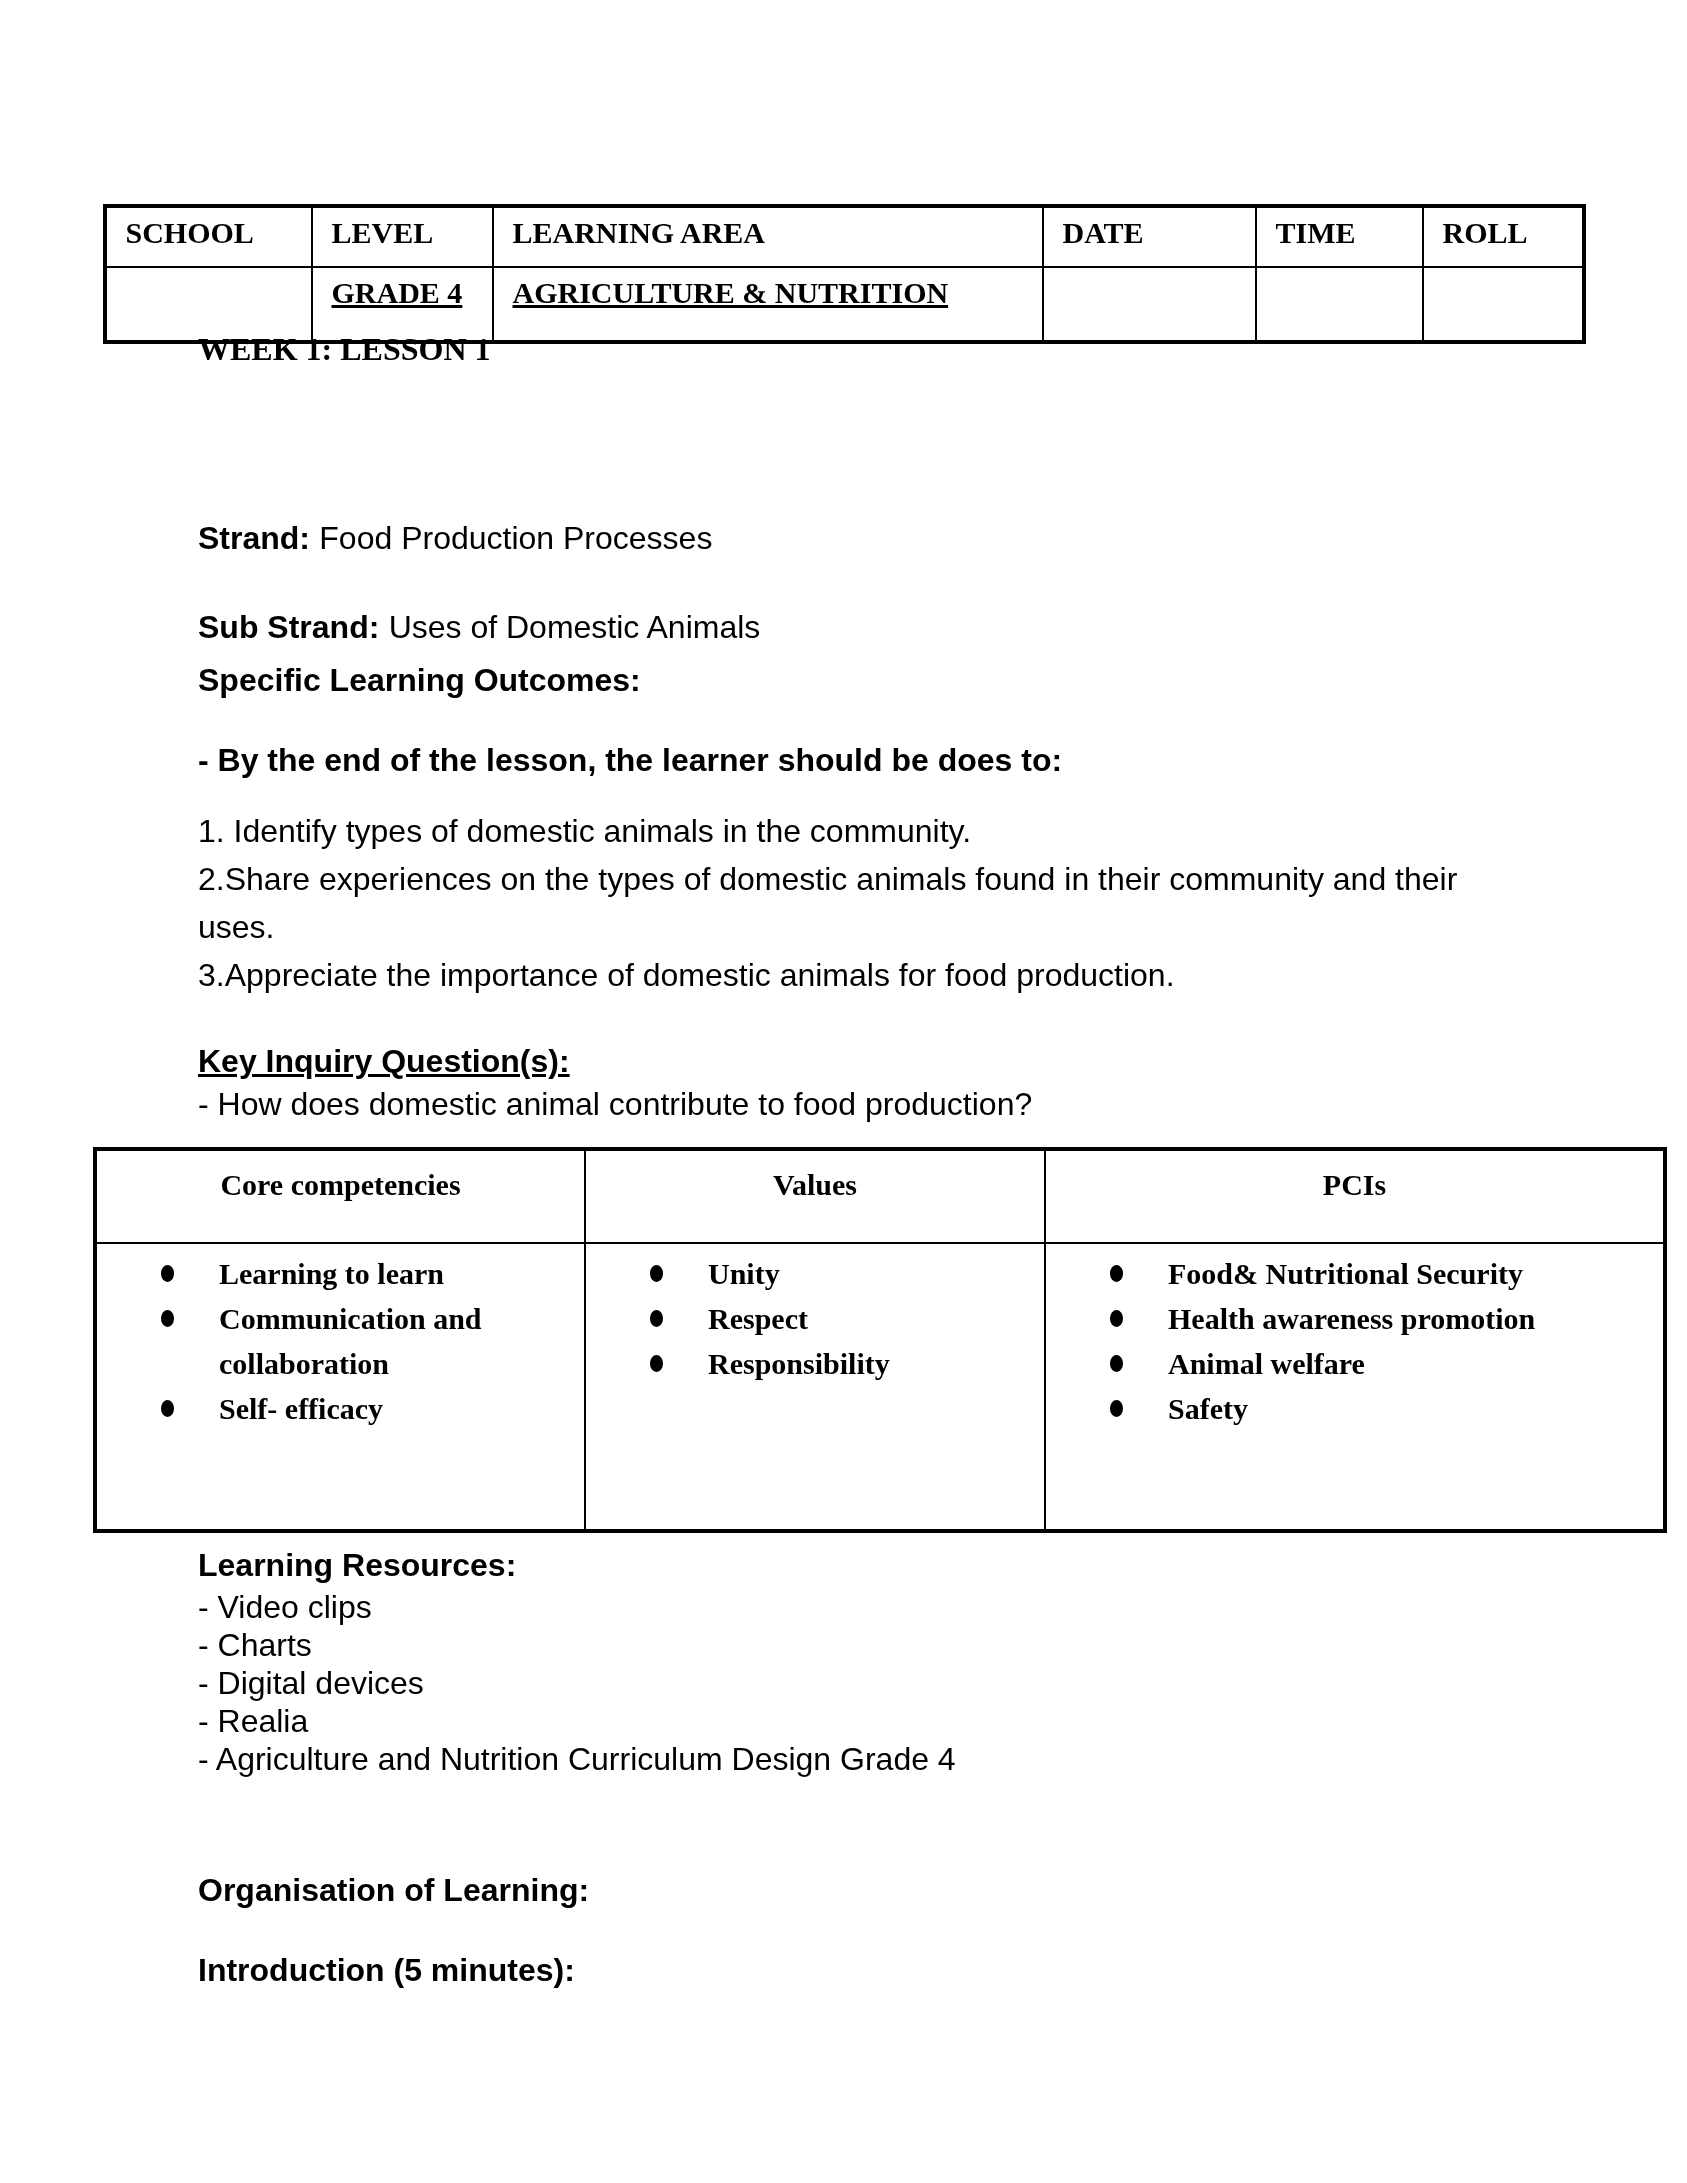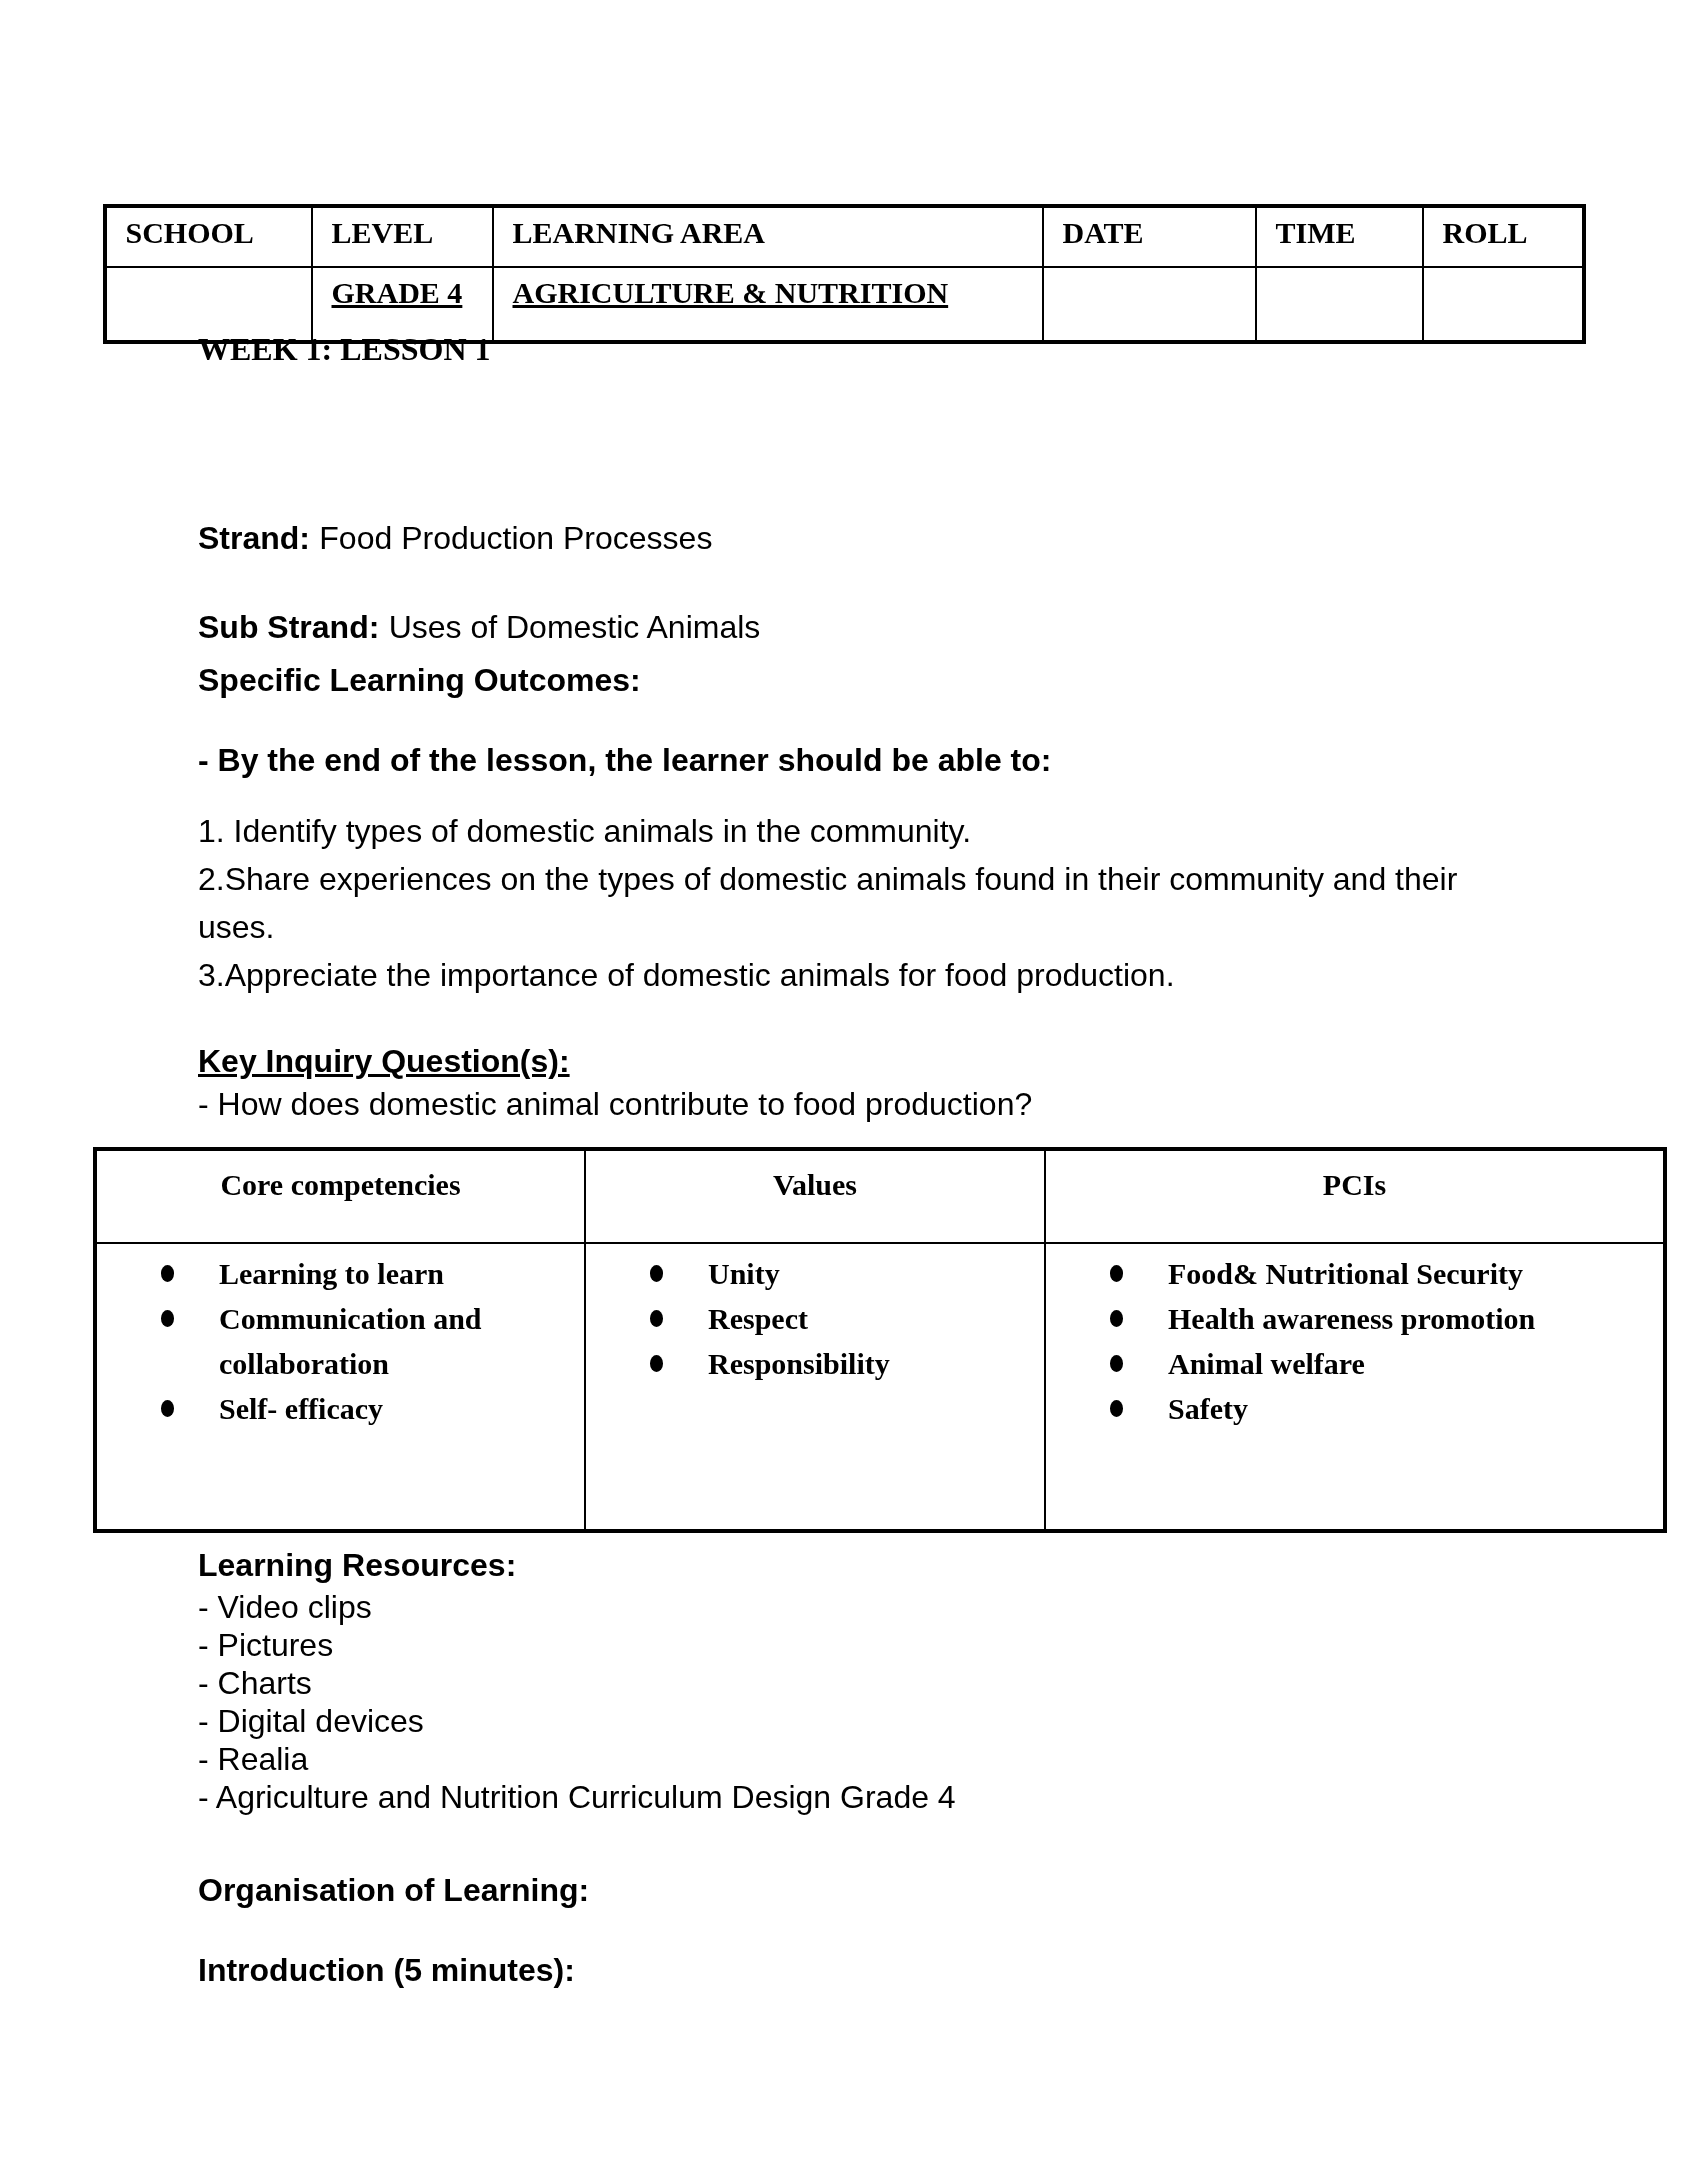--- a/index.html
+++ b/index.html
@@ -152,21 +152,21 @@
 
   <div class="line strand">
     <span class="lbl">Strand:</span><span>Food Production Processes</span>
   </div>
 
   <div class="line substrand">
     <span class="lbl">Sub Strand:</span><span>Uses of Domestic Animals</span>
   </div>
 
   <div class="line b out-head">Specific Learning Outcomes:</div>
-  <div class="line b out-intro">- By the end of the lesson, the learner should be able to:</div>
+  <div class="line b out-intro">- By the end of the lesson, the learner should be does to:</div>
 
   <div class="outcomes">
     <p>1. Identify types of domestic animals in the community.</p>
     <p>2.Share experiences on the types of domestic animals found in their community and their uses.</p>
     <p>3.Appreciate the importance of domestic animals for food production.</p>
   </div>
 
   <div class="line b key-head">Key Inquiry Question(s):</div>
   <div class="line key-q">- How does domestic animal contribute to food production?</div>
 
@@ -205,21 +205,20 @@
           <li>Safety</li>
         </ul>
       </td>
     </tr>
   </tbody>
     </table>
 
   <div class="line b res-head">Learning Resources:</div>
   <div class="resources">
     <p>- Video clips</p>
-    <p>- Pictures</p>
     <p>- Charts</p>
     <p>- Digital devices</p>
     <p>- Realia</p>
     <p>- Agriculture and Nutrition Curriculum Design Grade 4</p>
   </div>
 
   <div class="line b org-head">Organisation of Learning:</div>
   <div class="line b intro-head">Introduction (5 minutes):</div>
 
 </div>

